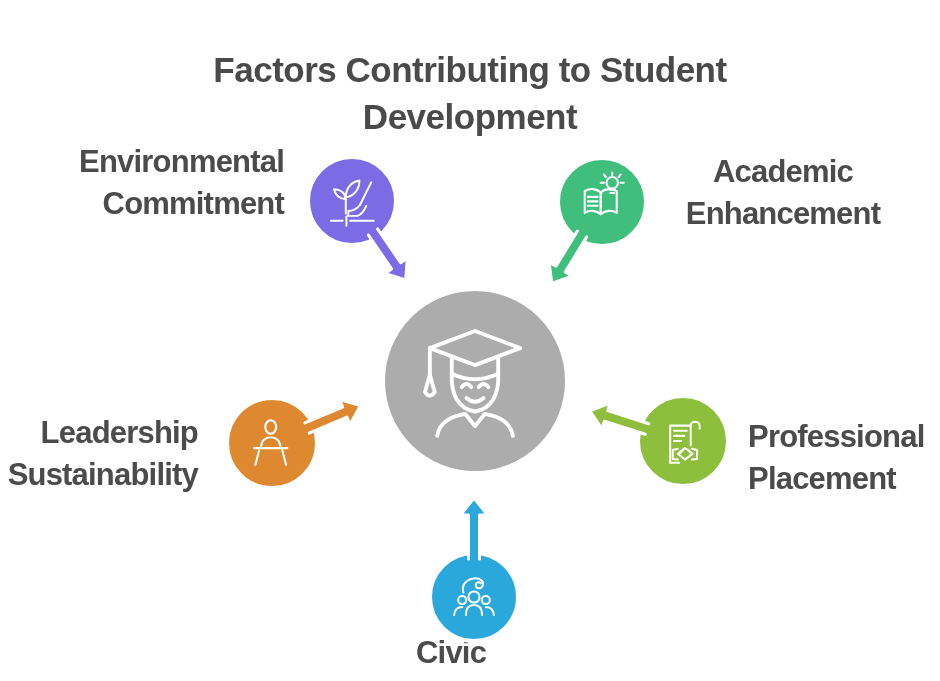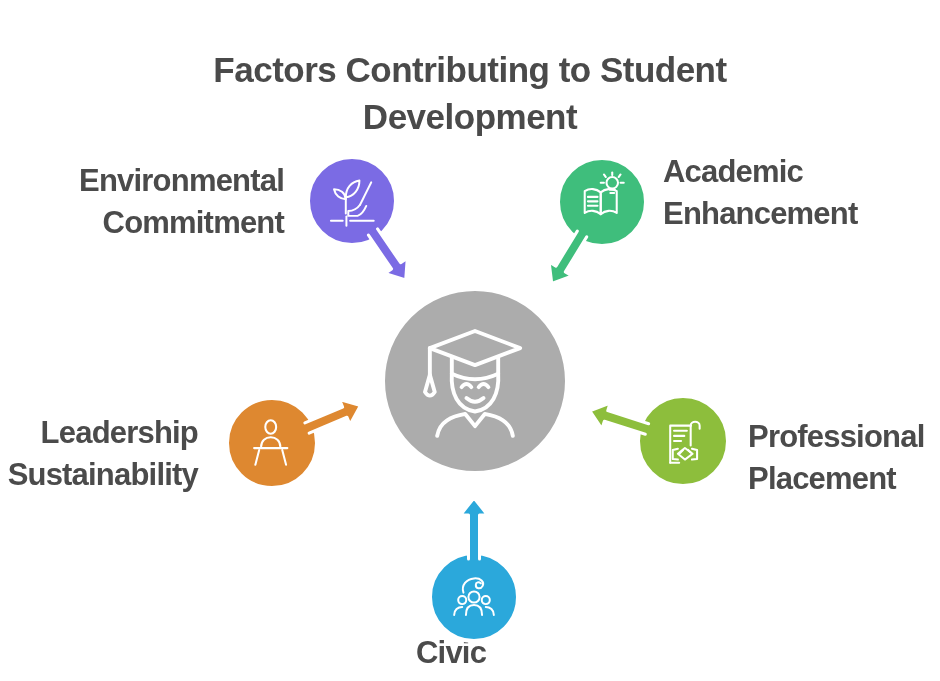--- a/index.html
+++ b/index.html
@@ -21,22 +21,22 @@
   .n-env{left:306px;top:155px;width:92px;height:92px;}
   .n-acad{left:556px;top:156px;width:92px;height:92px;}
   .n-lead{left:225px;top:396px;width:94px;height:94px;}
   .n-prof{left:636px;top:394px;width:94px;height:94px;}
   .n-civic{left:428px;top:551px;width:92px;height:92px;}
   .arrows{position:absolute;left:0;top:0;z-index:3;pointer-events:none;}
   .label{
     position:absolute;font-size:31px;font-weight:bold;color:#4b4b4b;
     line-height:42px;letter-spacing:-0.8px;z-index:2;
   }
-  .lbl-env{right:656px;top:160px;width:260px;text-align:right;}
-  .lbl-acad{left:663px;top:151px;width:240px;text-align:left;}
+  .lbl-env{right:656px;top:141px;width:260px;text-align:right;}
+  .lbl-acad{left:663px;top:151px;width:240px;text-align:center;}
   .lbl-lead{right:742px;top:412px;width:260px;text-align:right;}
   .lbl-prof{left:748px;top:416px;width:230px;text-align:left;}
   .lbl-civic{left:416px;top:632px;width:120px;}
   .icon-stroke{fill:none;stroke:#ffffff;stroke-width:3.2;stroke-linecap:round;stroke-linejoin:round;}
   .arrow-path{stroke:#ffffff;stroke-width:3;stroke-linecap:round;stroke-linejoin:round;}
 </style>
 </head>
 <body>
 
 <div class="canvas">

